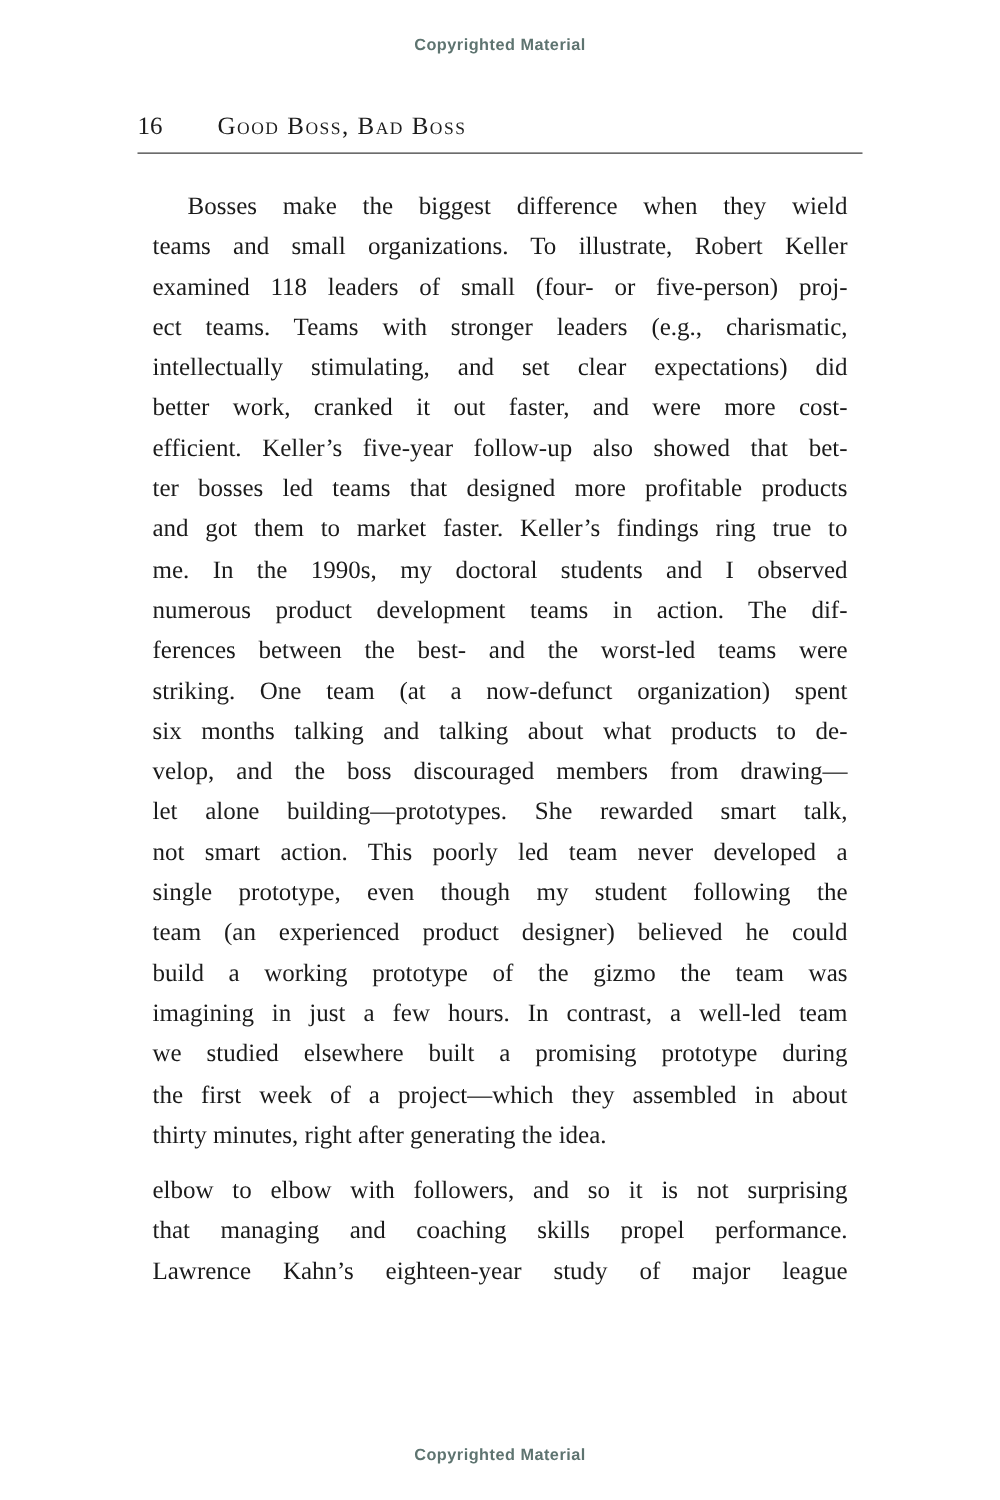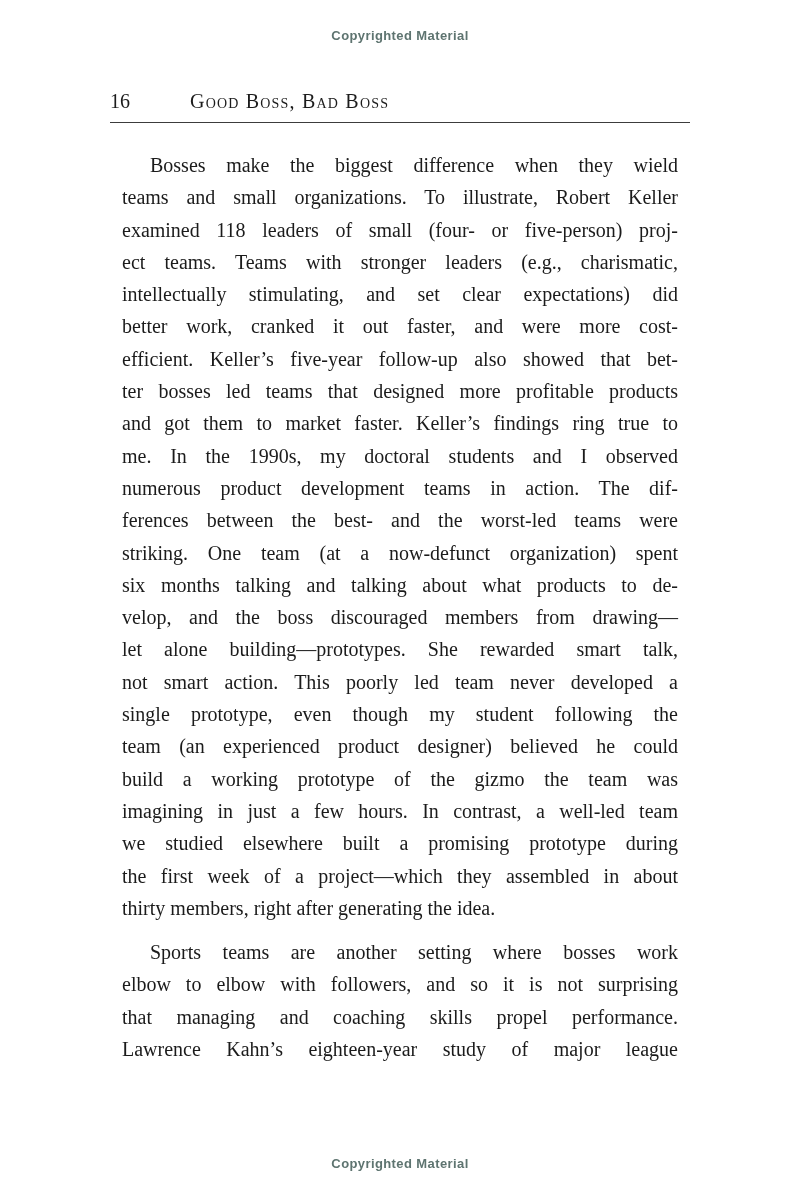--- a/index.html
+++ b/index.html
@@ -30,21 +30,21 @@
     left: 110px;
     width: 580px;
     top: 90px;
     padding-bottom: 9px;
     border-bottom: 1.5px solid #3c3c3c;
     font-size: 20px;
     color: #1c1c1c;
   }
   .pagenum {
     display: inline-block;
-    margin-right: 60px;
+    margin-right: 44px;
   }
   .runtitle {
     font-variant: small-caps;
     letter-spacing: 1.2px;
   }
   .body-text {
     position: absolute;
     left: 110px;
     width: 580px;
     top: 137px;
@@ -89,24 +89,23 @@
         <div class="line">six months talking and talking about what products to de-</div>
         <div class="line">velop, and the boss discouraged members from drawing—</div>
         <div class="line">let alone building—prototypes. She rewarded smart talk,</div>
         <div class="line">not smart action. This poorly led team never developed a</div>
         <div class="line">single prototype, even though my student following the</div>
         <div class="line">team (an experienced product designer) believed he could</div>
         <div class="line">build a working prototype of the gizmo the team was</div>
         <div class="line">imagining in just a few hours. In contrast, a well-led team</div>
         <div class="line">we studied elsewhere built a promising prototype during</div>
         <div class="line">the first week of a project—which they assembled in about</div>
-        <div class="line flush">thirty members, right after generating the idea.</div>
+        <div class="line flush">thirty minutes, right after generating the idea.</div>
       </div>
       <div class="para">
-        <div class="line indent">Sports teams are another setting where bosses work</div>
         <div class="line">elbow to elbow with followers, and so it is not surprising</div>
         <div class="line">that managing and coaching skills propel performance.</div>
         <div class="line">Lawrence Kahn’s eighteen-year study of major league</div>
       </div>
     </div>
 
   <div class="notice bottom">Copyrighted Material</div>
 </div>
 
 </body></html>

